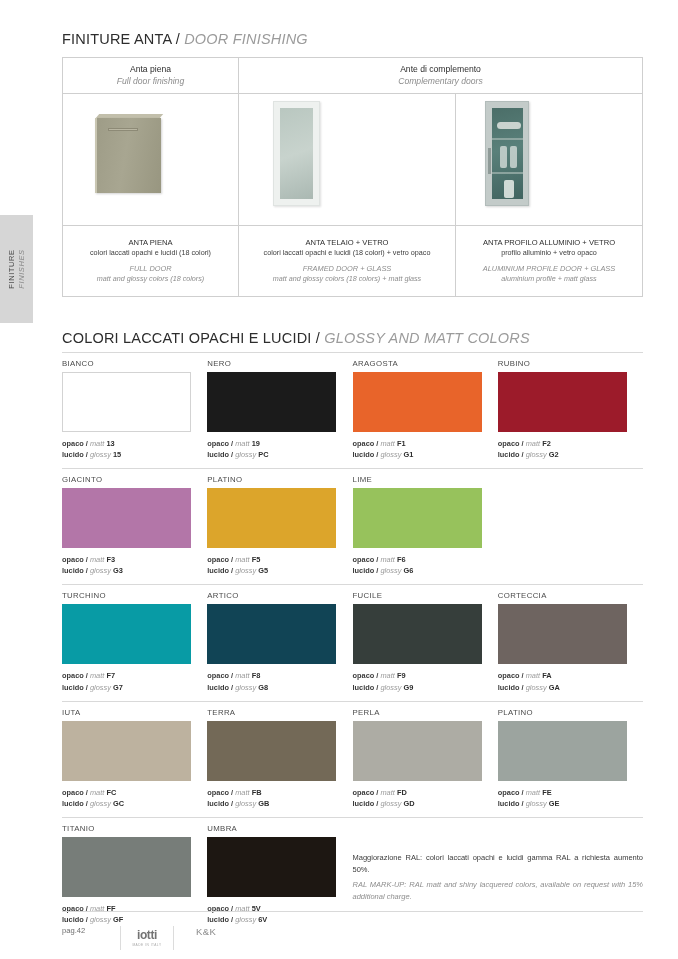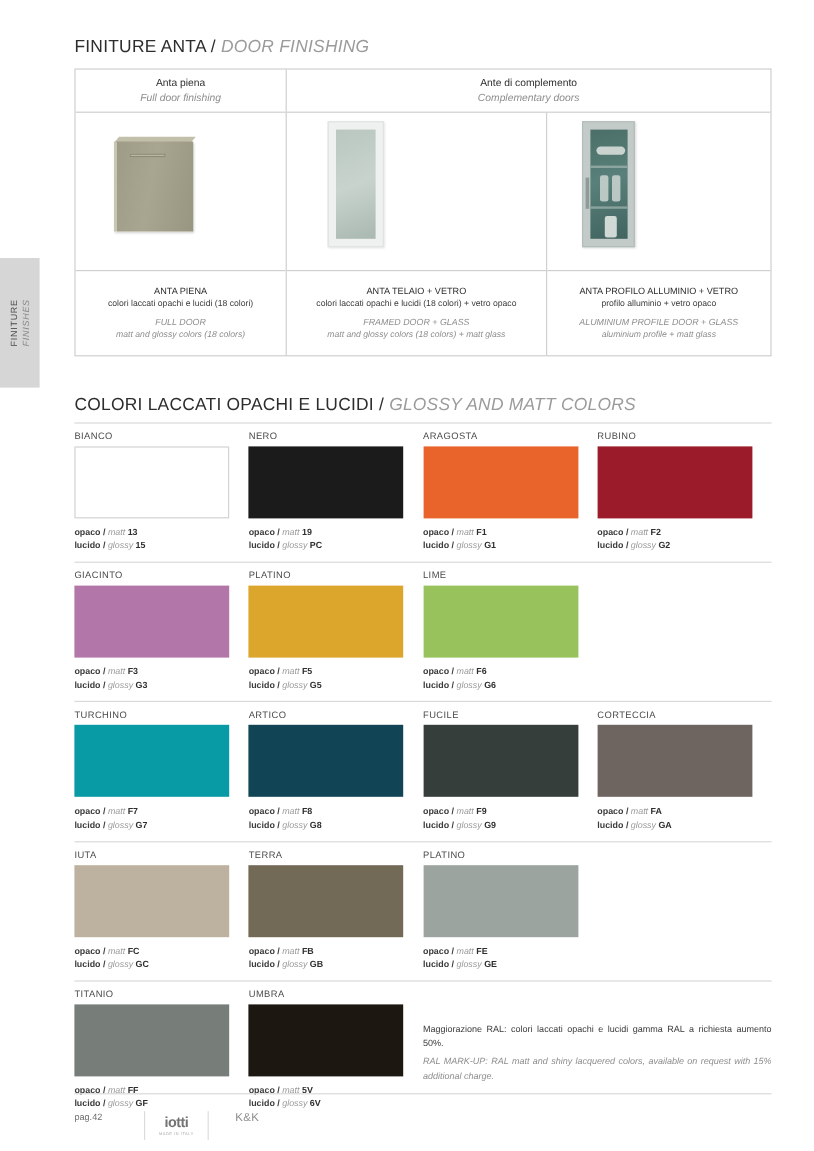--- a/index.html
+++ b/index.html
@@ -349,20 +349,28 @@
           </div>
         </div>
         <div class="cell">
           <div class="cname">TERRA</div>
           <div class="swatch" style="background: rgb(115, 105, 87);"></div>
           <div class="cinfo">
             <div><span class="lab">opaco</span><span class="lab"> / </span><span class="lab-it">matt</span> <span class="code">FB</span></div>
             <div><span class="lab">lucido</span><span class="lab"> / </span><span class="lab-it">glossy</span> <span class="code">GB</span></div>
           </div>
         </div>
+        <div class="cell">
+          <div class="cname">PERLA</div>
+          <div class="swatch" style="background: rgb(173, 172, 164);"></div>
+          <div class="cinfo">
+            <div><span class="lab">opaco</span><span class="lab"> / </span><span class="lab-it">matt</span> <span class="code">FD</span></div>
+            <div><span class="lab">lucido</span><span class="lab"> / </span><span class="lab-it">glossy</span> <span class="code">GD</span></div>
+          </div>
+        </div>
         <div class="cell last">
           <div class="cname">PLATINO</div>
           <div class="swatch" style="background: rgb(156, 164, 159);"></div>
           <div class="cinfo">
             <div><span class="lab">opaco</span><span class="lab"> / </span><span class="lab-it">matt</span> <span class="code">FE</span></div>
             <div><span class="lab">lucido</span><span class="lab"> / </span><span class="lab-it">glossy</span> <span class="code">GE</span></div>
           </div>
         </div>
       </div>
       <div style="height: 8px;"></div>

